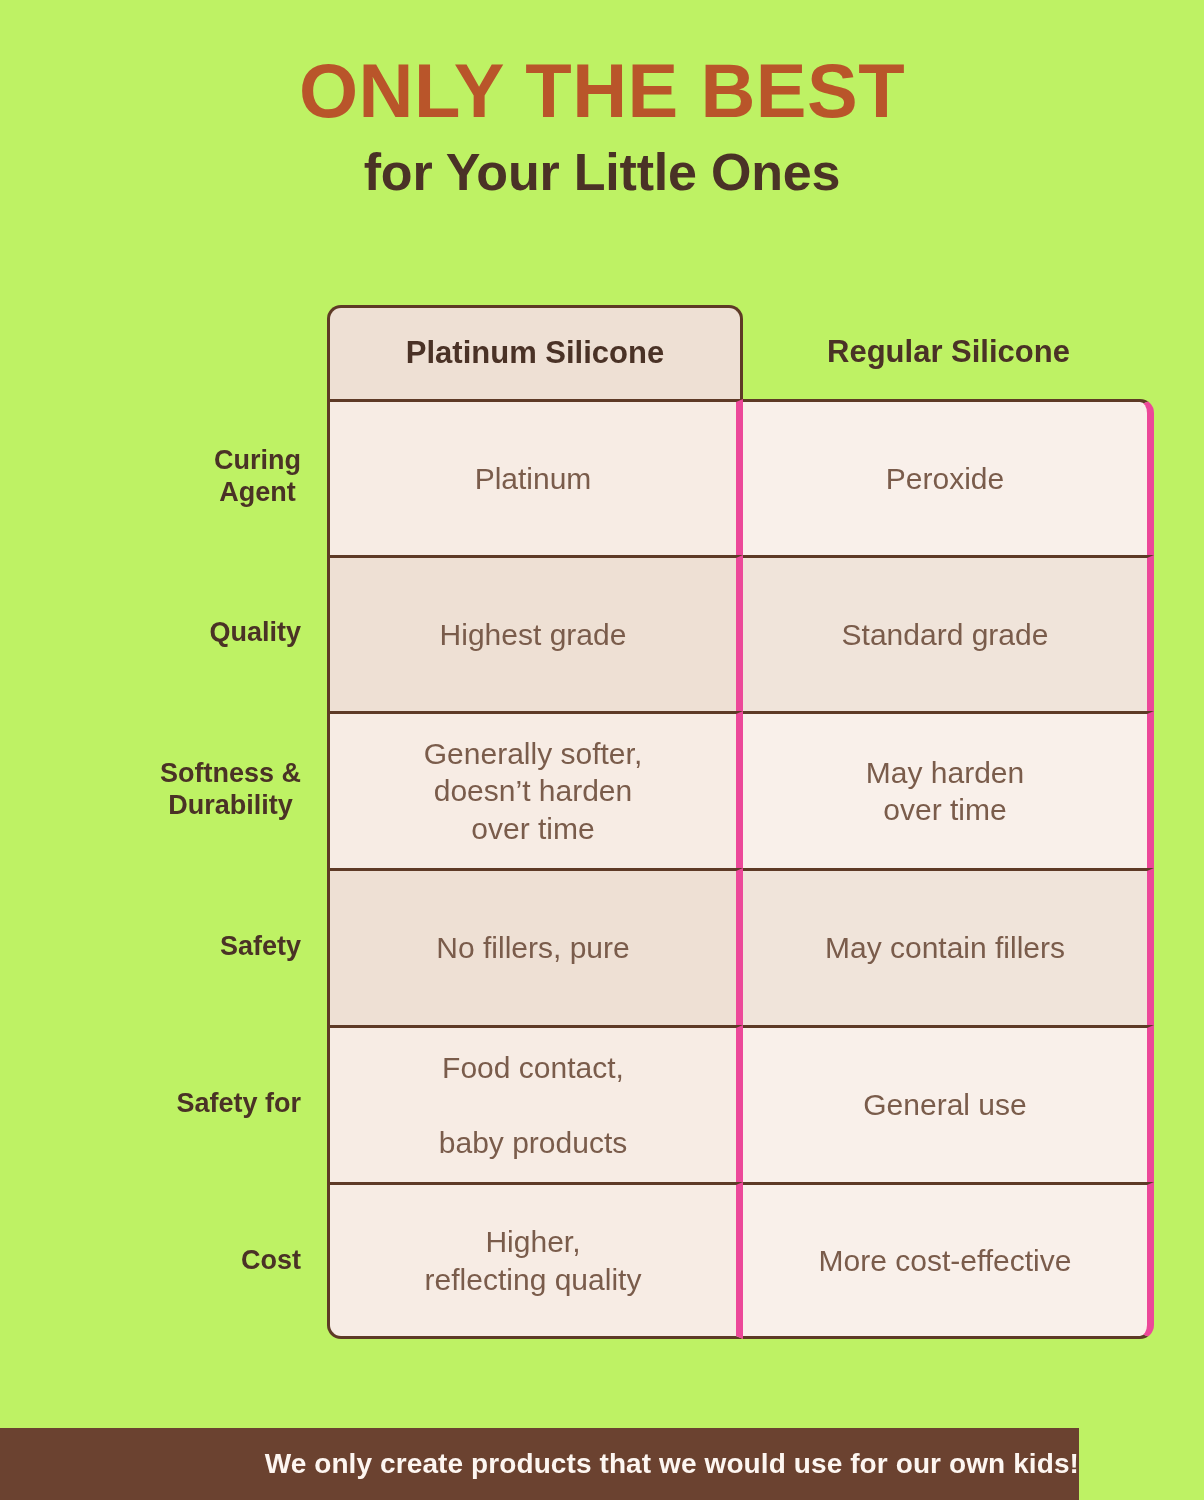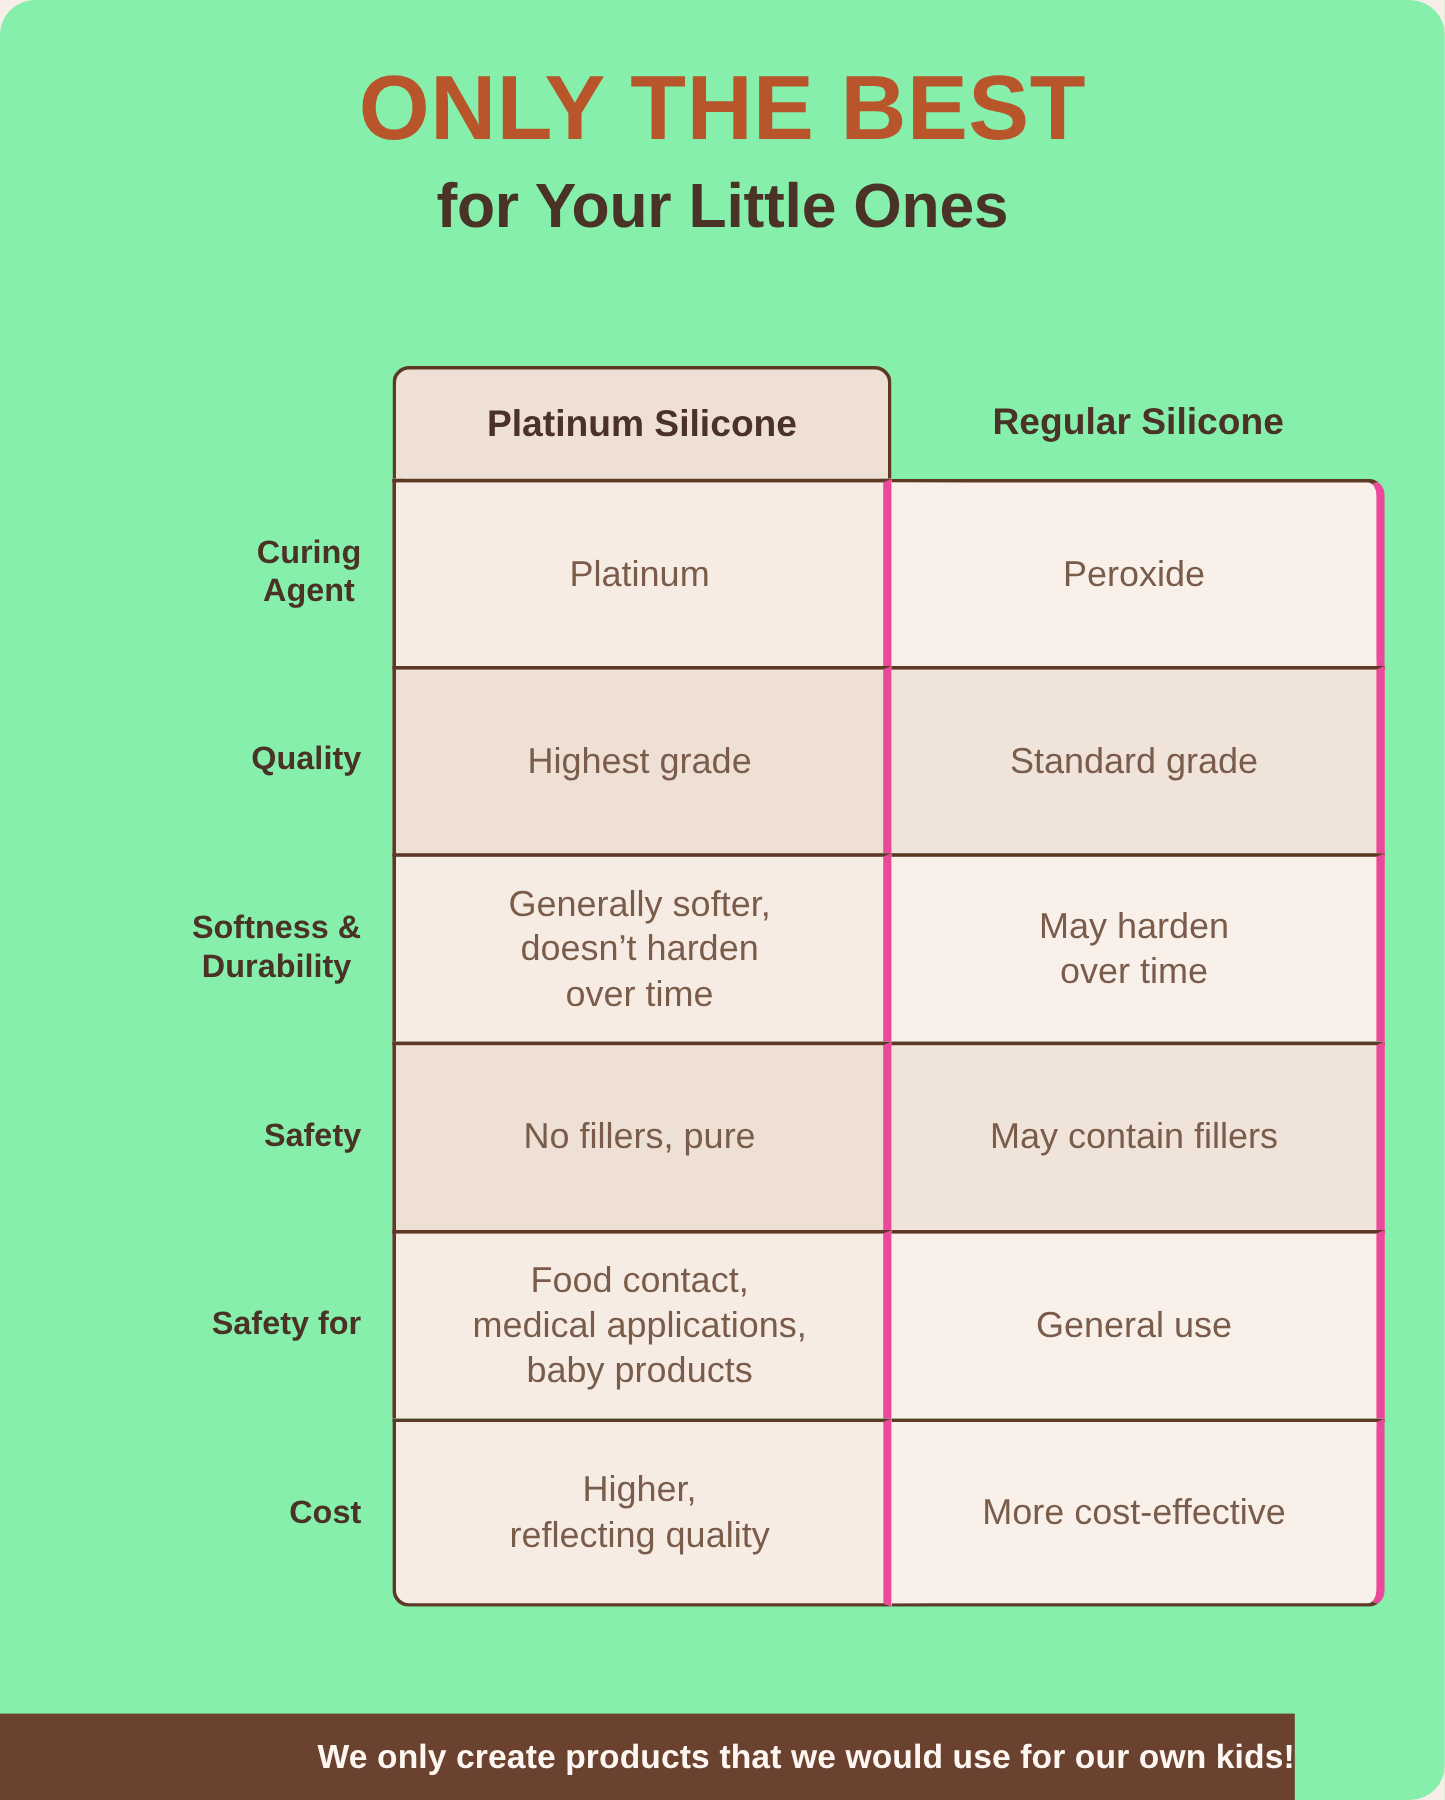--- a/index.html
+++ b/index.html
@@ -12,23 +12,22 @@
     background: #f8eee8;
     font-family: "Liberation Sans", sans-serif;
     overflow: hidden;
     position: relative;
   }
 
   .page {
     width: 1204px;
     height: 1500px;
     position: relative;
-    background: #86efac;
+    background: #bef264;
     box-sizing: border-box;
-    border-radius: 29px;
   }
 
   
   .header {
     text-align: center;
     padding-top: 52px;
   }
   .title-main {
     font-size: 76px;
     font-weight: 700;
@@ -242,21 +241,21 @@
       </div>
 
       <div class="row-outer">
         <div class="row body-row shade-light h-157">
           <div class="row-label">
             <span>Safety for</span>
           </div>
           <div class="cell col-a">
             <span>
               <span>Food contact,</span><br>
-              <span>medical applications,</span><br>
+              <br>
               <span>baby products</span>
             </span>
           </div>
           <div class="cell col-b">General use</div>
         </div>
       </div>
 
       <div class="row-outer">
         <div class="row body-row last shade-light h-157">
           <div class="row-label">

